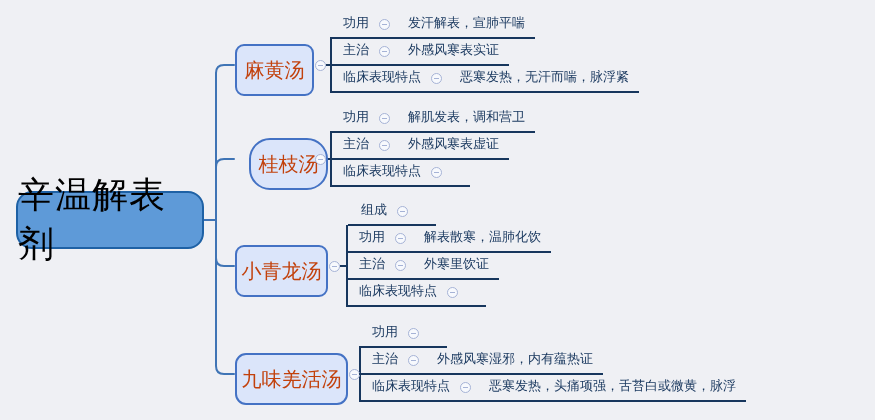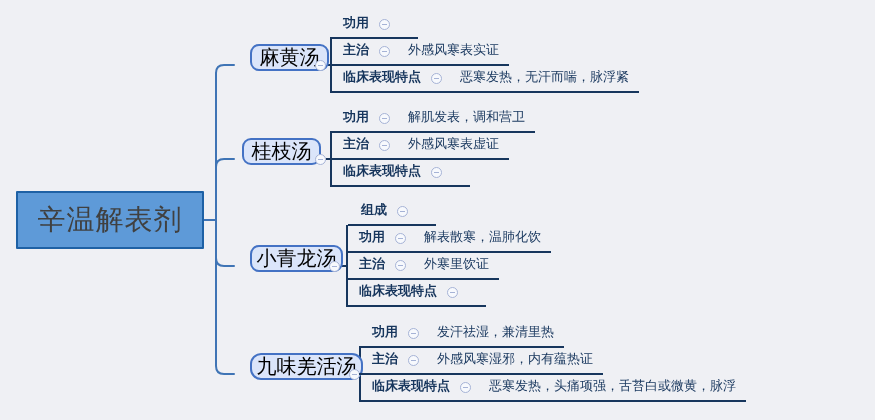--- a/index.html
+++ b/index.html
@@ -13,43 +13,43 @@
     background:#eff0f4;
     overflow:hidden;
   }
   #connectors{
     position:absolute;left:0;top:0;
     pointer-events:none;
   }
   
   .root-node{
     position:absolute;left:16px;top:191px;width:188px;height:58px;
-    background:#5e9ad8;border:2px solid #1e61a5;border-radius:1px;
+    background:#5e9ad8;border:2px solid #1e61a5;border-radius:16px;
     box-sizing:border-box;
     display:flex;align-items:center;justify-content:center;
-    font-size:28px;color:#404040;letter-spacing:1px;
+    font-size:36px;color:#000000;letter-spacing:1px;
     cursor:default;
   }
   
   .topic-node{
-    position:absolute;height:27px;
+    position:absolute;height:52px;
     background:#dbe5fa;border:2px solid #4472c4;border-radius:9px;
     box-sizing:border-box;
     display:flex;align-items:center;justify-content:center;
-    font-size:20px;color:#000000;margin-left:15px;
+    font-size:20px;color:#c2410c;
   }
   
   .leaf-row{
     position:absolute;height:27px;box-sizing:border-box;
     display:inline-flex;align-items:flex-end;
     padding:0 10px 5px 13px;
     border-bottom:2px solid #17365d;
     font-size:13px;color:#17365d;white-space:nowrap;
   }
-  .row-label{margin-right:10px;font-weight:bold;}
+  .row-label{margin-right:10px;}
   .row-content{}
   
   .cmini{
     width:11px;height:11px;box-sizing:border-box;
     border:1px solid #a6b3d6;border-radius:50%;
     background:#f7f9fd;
     display:inline-flex;align-items:center;justify-content:center;
     flex:none;margin-right:18px;margin-bottom:2px;
   }
   .cmini::before{content:"";width:5px;height:1px;background:#a6b3d6;}
@@ -80,32 +80,33 @@
       <path d="M360 347 V401"></path>
       <path d="M360 374 H361"></path>
     </g>
   </svg>
 
   <div class="root-node">辛温解表剂</div>
 
   <div class="topic-node" style="left:235px;top:44px;width:79px;">麻黄汤</div>
   <span class="cmini topic-toggle" style="left:315px;top:60px;"></span>
 
-  <div class="topic-node" style="left:227px;top:138px;width:79px;">桂枝汤</div>
+  <div class="topic-node" style="left:249px;top:138px;width:79px;border-radius:21px;">桂枝汤</div>
   <span class="cmini topic-toggle" style="left:315px;top:154px;"></span>
 
   <div class="topic-node" style="left:235px;top:245px;width:93px;">小青龙汤</div>
   <span class="cmini topic-toggle" style="left:329px;top:261px;"></span>
 
   <div class="topic-node" style="left:235px;top:353px;width:113px;border-radius:11px;">九味羌活汤</div>
   <span class="cmini topic-toggle" style="left:349px;top:369px;"></span>
 
   <div class="leaf-row" style="left:330px;top:12px;">
     <span class="row-label">功用</span>
     <span class="cmini"></span>
+    <span class="row-content">发汗解表，宣肺平喘</span>
   </div>
   <div class="leaf-row" style="left:330px;top:39px;">
     <span class="row-label">主治</span>
     <span class="cmini"></span>
     <span class="row-content">外感风寒表实证</span>
   </div>
   <div class="leaf-row" style="left:330px;top:66px;">
     <span class="row-label">临床表现特点</span>
     <span class="cmini"></span>
     <span class="row-content">恶寒发热，无汗而喘，脉浮紧</span>
@@ -141,21 +142,20 @@
     <span class="row-content">外寒里饮证</span>
   </div>
   <div class="leaf-row" style="left:346px;top:280px;">
     <span class="row-label">临床表现特点</span>
     <span class="cmini"></span>
   </div>
 
   <div class="leaf-row" style="left:359px;top:321px;">
     <span class="row-label">功用</span>
     <span class="cmini"></span>
-    <span class="row-content">发汗祛湿，兼清里热</span>
   </div>
   <div class="leaf-row" style="left:359px;top:348px;">
     <span class="row-label">主治</span>
     <span class="cmini"></span>
     <span class="row-content">外感风寒湿邪，内有蕴热证</span>
   </div>
   <div class="leaf-row" style="left:359px;top:375px;">
     <span class="row-label">临床表现特点</span>
     <span class="cmini"></span>
     <span class="row-content">恶寒发热，头痛项强，舌苔白或微黄，脉浮</span>

